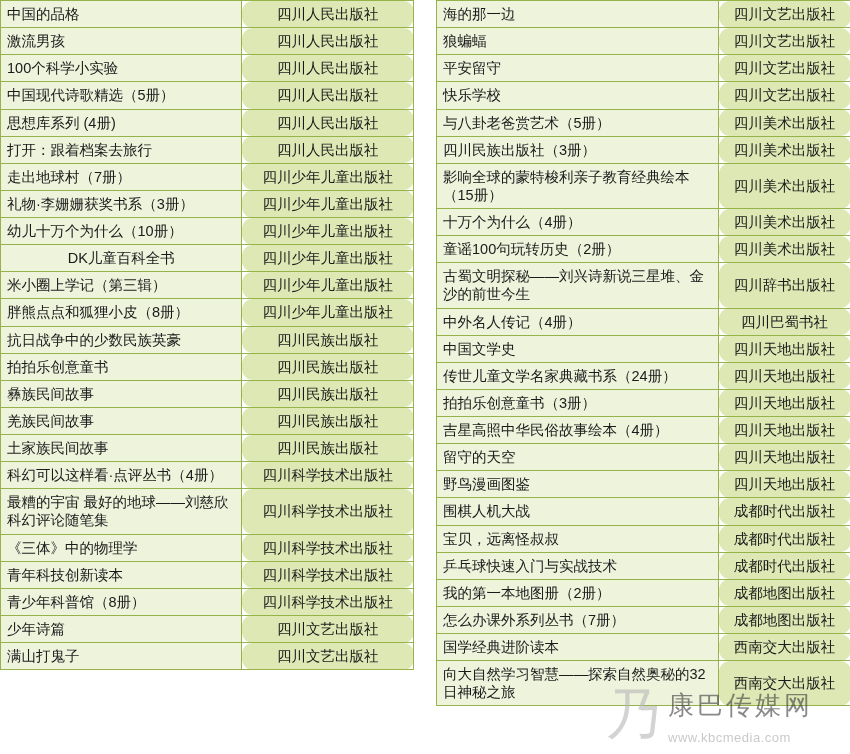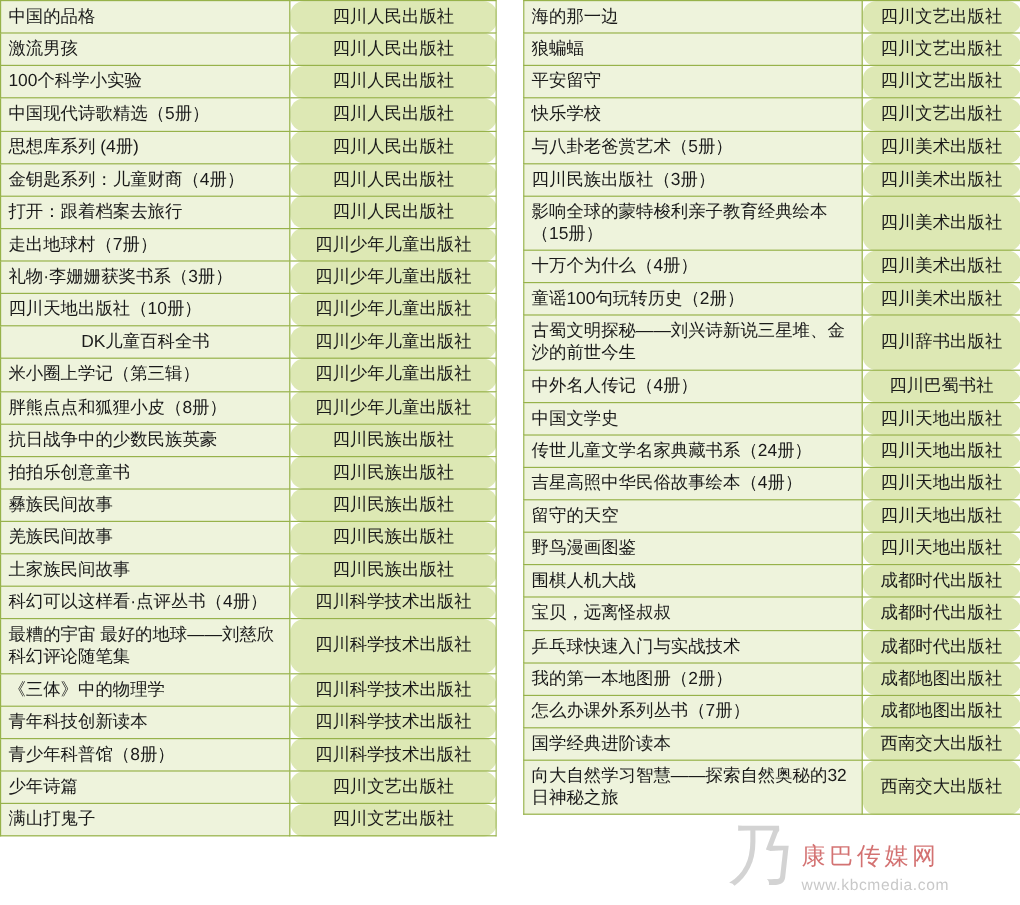--- a/index.html
+++ b/index.html
@@ -76,23 +76,23 @@
     left: 4px;
     top: -2px;
     font-size: 56px;
     color: #b9b9b9;
     font-family: "Liberation Serif", serif;
     line-height: 1;
   }
   .wm .wm-cn {
     position: absolute;
     left: 66px;
-    top: 12px;
-    font-size: 20px;
-    color: #b91c1c;
+    top: 0;
+    font-size: 26px;
+    color: #404040;
     letter-spacing: 3px;
     font-family: "Liberation Serif", serif;
   }
   .wm .wm-url {
     position: absolute;
     left: 66px;
     top: 42px;
     font-size: 13px;
     color: #a8a8a8;
     letter-spacing: 0.5px;
@@ -121,37 +121,33 @@
           </tr>
           <tr>
             <td class="title">中国现代诗歌精选（5册）</td>
             <td class="pub">四川人民出版社</td>
           </tr>
           <tr>
             <td class="title">思想库系列 (4册)</td>
             <td class="pub">四川人民出版社</td>
           </tr>
           <tr>
-            <td class="title">金钥匙系列：儿童财商（4册）</td>
-            <td class="pub">四川人民出版社</td>
-          </tr>
-          <tr>
             <td class="title">打开：跟着档案去旅行</td>
             <td class="pub">四川人民出版社</td>
           </tr>
           <tr>
             <td class="title">走出地球村（7册）</td>
             <td class="pub">四川少年儿童出版社</td>
           </tr>
           <tr>
             <td class="title">礼物·李姗姗获奖书系（3册）</td>
             <td class="pub">四川少年儿童出版社</td>
           </tr>
           <tr>
-            <td class="title">四川天地出版社（10册）</td>
+            <td class="title">幼儿十万个为什么（10册）</td>
             <td class="pub">四川少年儿童出版社</td>
           </tr>
           <tr>
             <td class="title center-title">DK儿童百科全书</td>
             <td class="pub">四川少年儿童出版社</td>
           </tr>
           <tr>
             <td class="title">米小圈上学记（第三辑）</td>
             <td class="pub">四川少年儿童出版社</td>
           </tr>
@@ -259,20 +255,24 @@
           <tr>
             <td class="title">中外名人传记（4册）</td>
             <td class="pub">四川巴蜀书社</td>
           </tr>
           <tr>
             <td class="title">中国文学史</td>
             <td class="pub">四川天地出版社</td>
           </tr>
           <tr>
             <td class="title">传世儿童文学名家典藏书系（24册）</td>
+            <td class="pub">四川天地出版社</td>
+          </tr>
+          <tr>
+            <td class="title">拍拍乐创意童书（3册）</td>
             <td class="pub">四川天地出版社</td>
           </tr>
           <tr>
             <td class="title">吉星高照中华民俗故事绘本（4册）</td>
             <td class="pub">四川天地出版社</td>
           </tr>
           <tr>
             <td class="title">留守的天空</td>
             <td class="pub">四川天地出版社</td>
           </tr>

